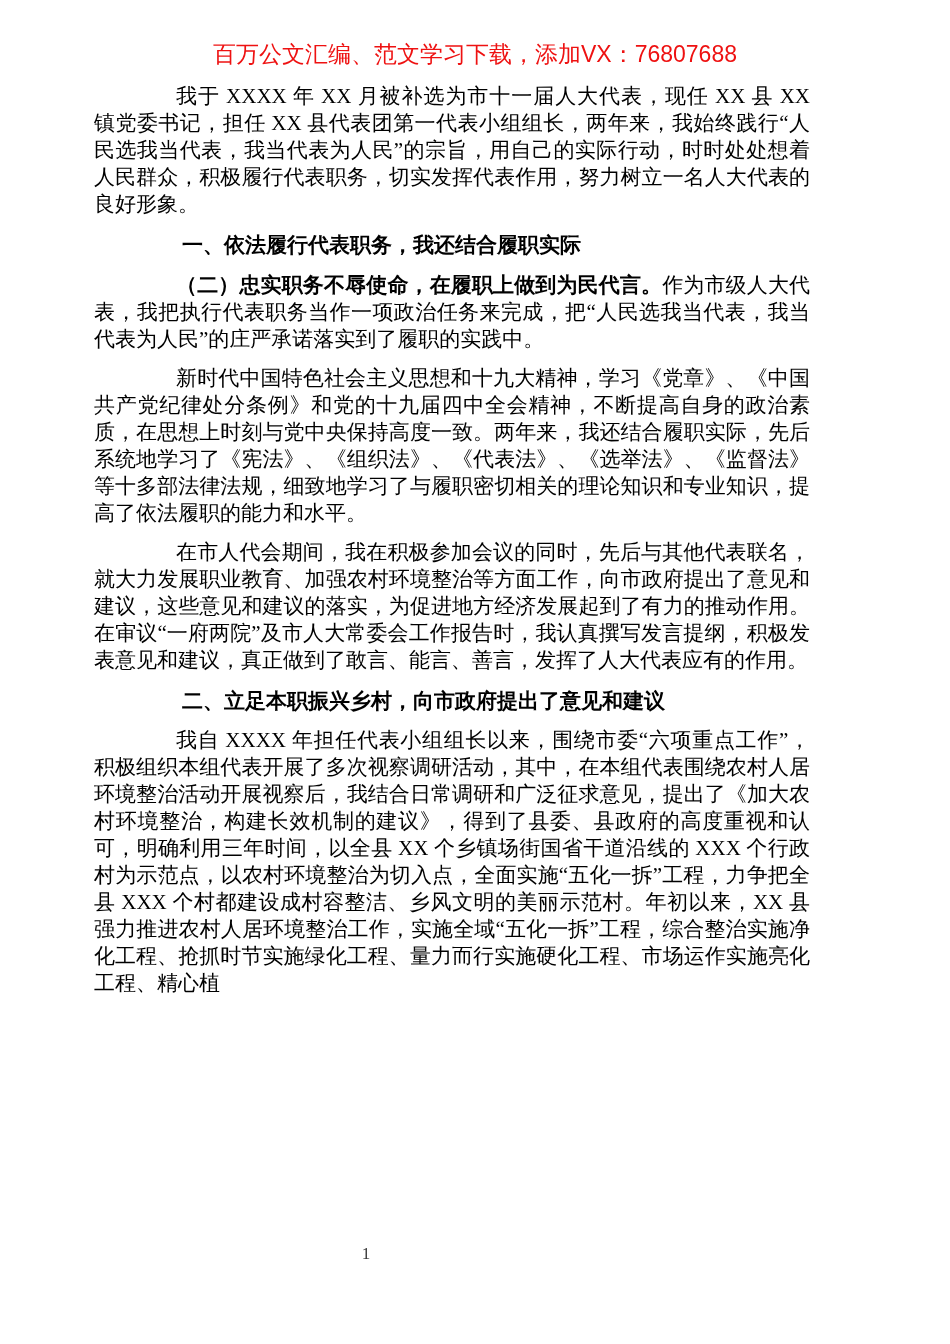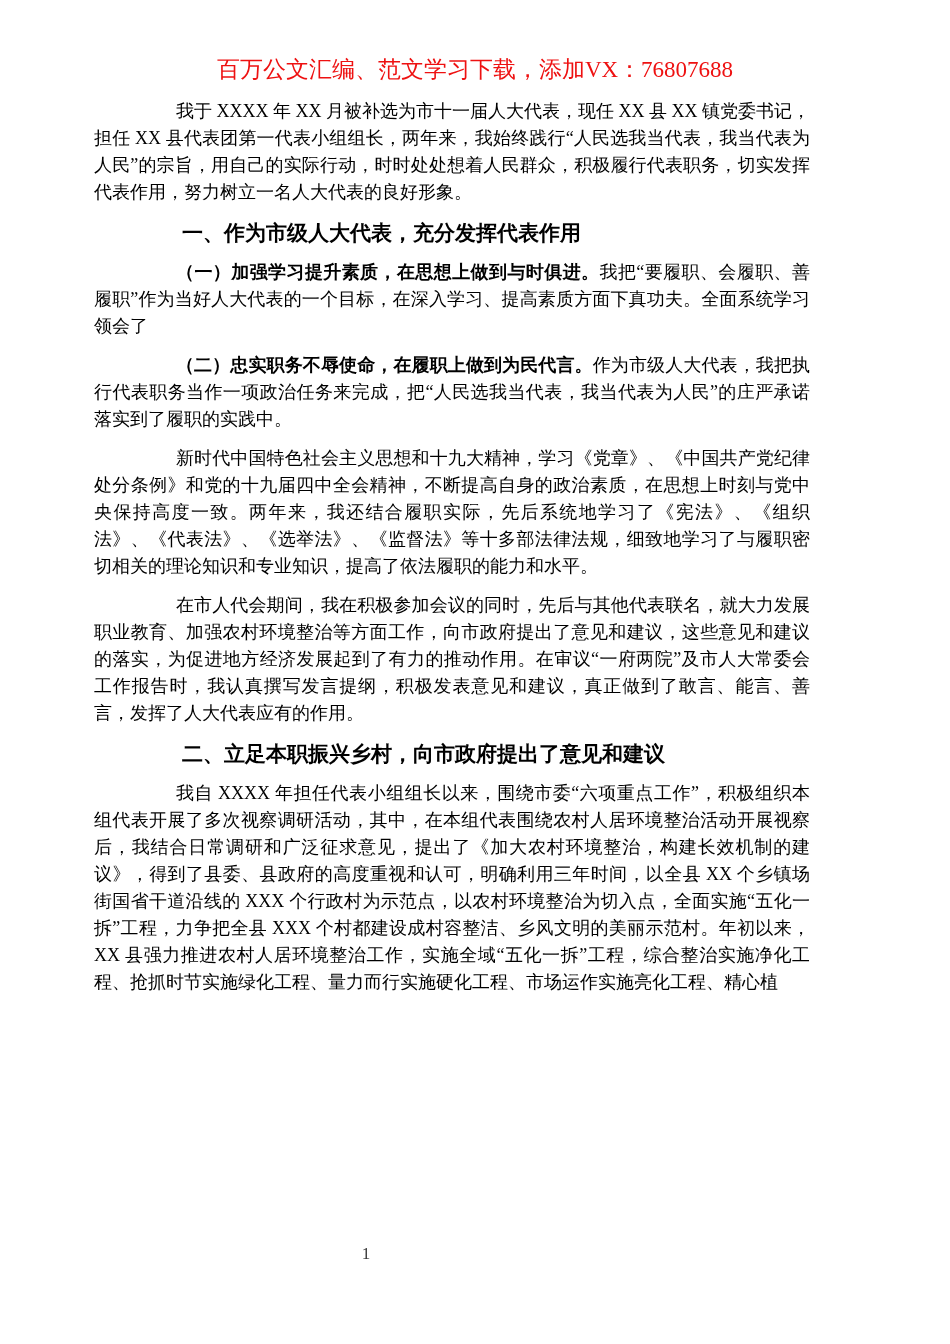--- a/index.html
+++ b/index.html
@@ -10,35 +10,35 @@
   .page {
     position: relative;
     width: 950px;
     height: 1344px;
     background: #ffffff;
     overflow: hidden;
     font-family: "Liberation Serif", "DejaVu Serif", serif;
     color: #000000;
   }
   .doc-header {
-    padding-top: 55px;
+    padding-top: 40px;
     width: 950px;
     text-align: center;
-    font-family: Liberation Serif, serif;
+    font-family: Liberation Sans, sans-serif;
     font-size: 23px;
     line-height: 29px;
     font-weight: 500;
   }
   .content {
     margin-left: 94px;
     width: 716px;
     margin-top: 14px;
   }
   .para {
-    font-size: 18px;
+    font-size: 21px;
     line-height: 27px;
     margin: 12px 0;
     text-align: justify;
     text-indent: 82px;
     font-family: "Liberation Serif", "DejaVu Serif", serif;
   }
   .heading {
     font-size: 21px;
     line-height: 27px;
     margin: 13px 0;
@@ -62,22 +62,21 @@
   }
 </style>
 </head>
 <body>
 
 <div class="page">
   <div class="doc-header" style="color: rgb(238, 17, 17);">百万公文汇编、范文学习下载，添加VX：76807688</div>
 
   <div class="content" id="content">
       <p class="para">我于 XXXX 年 XX 月被补选为市十一届人大代表，现任 XX 县 XX 镇党委书记，担任 XX 县代表团第一代表小组组长，两年来，我始终践行“人民选我当代表，我当代表为人民”的宗旨，用自己的实际行动，时时处处想着人民群众，积极履行代表职务，切实发挥代表作用，努力树立一名人大代表的良好形象。</p>
-      <h2 class="heading">一、作为市级人大代表，充分发挥代表作用</h2>
-      <p class="para"><b class="lead">（一）加强学习提升素质，在思想上做到与时俱进。</b>我把“要履职、会履职、善履职”作为当好人大代表的一个目标，在深入学习、提高素质方面下真功夫。全面系统学习领会了</p>
+      <h2 class="heading">一、依法履行代表职务，我还结合履职实际</h2>
       <p class="para"><b class="lead">（二）忠实职务不辱使命，在履职上做到为民代言。</b>作为市级人大代表，我把执行代表职务当作一项政治任务来完成，把“人民选我当代表，我当代表为人民”的庄严承诺落实到了履职的实践中。</p>
       <p class="para">新时代中国特色社会主义思想和十九大精神，学习《党章》、《中国共产党纪律处分条例》和党的十九届四中全会精神，不断提高自身的政治素质，在思想上时刻与党中央保持高度一致。两年来，我还结合履职实际，先后系统地学习了《宪法》、《组织法》、《代表法》、《选举法》、《监督法》等十多部法律法规，细致地学习了与履职密切相关的理论知识和专业知识，提高了依法履职的能力和水平。</p>
       <p class="para">在市人代会期间，我在积极参加会议的同时，先后与其他代表联名，就大力发展职业教育、加强农村环境整治等方面工作，向市政府提出了意见和建议，这些意见和建议的落实，为促进地方经济发展起到了有力的推动作用。在审议“一府两院”及市人大常委会工作报告时，我认真撰写发言提纲，积极发表意见和建议，真正做到了敢言、能言、善言，发挥了人大代表应有的作用。</p>
       <h2 class="heading">二、立足本职振兴乡村，向市政府提出了意见和建议</h2>
       <p class="para">我自 XXXX 年担任代表小组组长以来，围绕市委“六项重点工作”，积极组织本组代表开展了多次视察调研活动，其中，在本组代表围绕农村人居环境整治活动开展视察后，我结合日常调研和广泛征求意见，提出了《加大农村环境整治，构建长效机制的建议》，得到了县委、县政府的高度重视和认可，明确利用三年时间，以全县 XX 个乡镇场街国省干道沿线的 XXX 个行政村为示范点，以农村环境整治为切入点，全面实施“五化一拆”工程，力争把全县 XXX 个村都建设成村容整洁、乡风文明的美丽示范村。年初以来，XX 县强力推进农村人居环境整治工作，实施全域“五化一拆”工程，综合整治实施净化工程、抢抓时节实施绿化工程、量力而行实施硬化工程、市场运作实施亮化工程、精心植</p>
     </div>
 
   <div class="page-number">1</div>
 </div>
 

